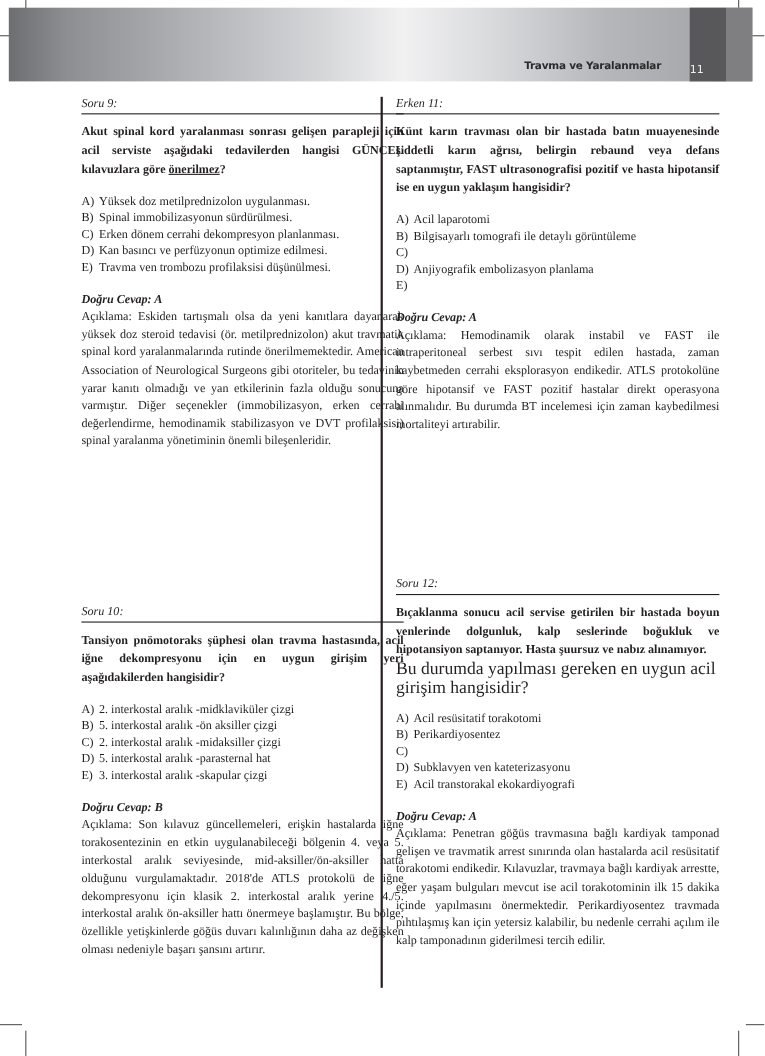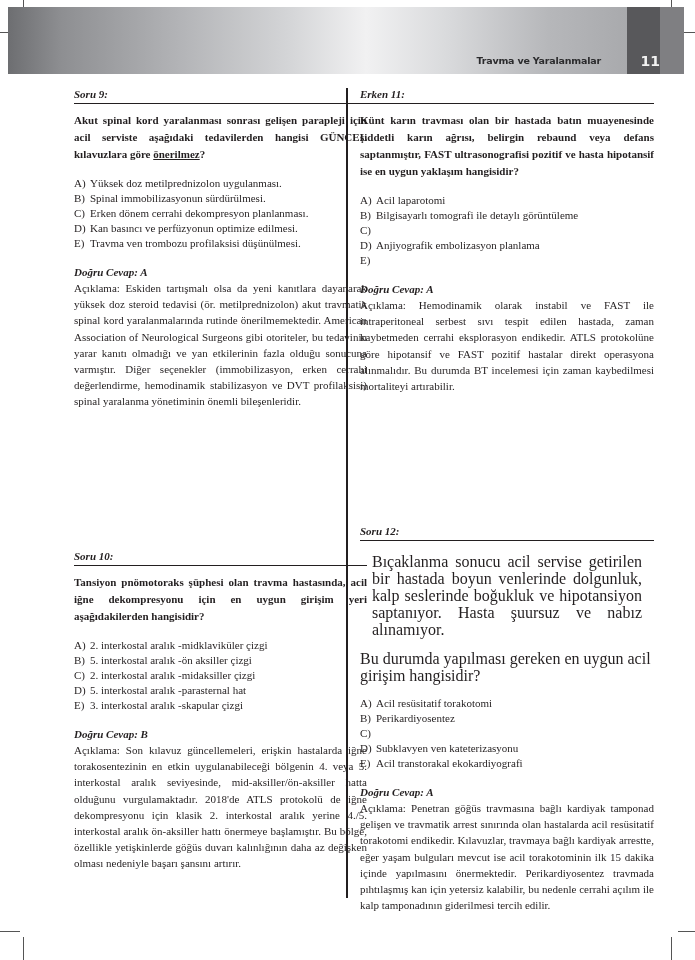--- a/index.html
+++ b/index.html
@@ -5,37 +5,37 @@
     html, body { margin: 0; padding: 0; background: #ffffff; }
     body { width: 695px; height: 960px; position: relative; overflow: hidden;
            font-family: "Liberation Serif", "DejaVu Serif", serif; color: #231f20; }
 
     
     .header-band { position: absolute; left: 8px; top: 7px; width: 676px; height: 67px;
       background: linear-gradient(90deg, #6d6e71 0%, #8e8f92 8%, #b2b3b6 25%, #d5d6d8 42%, #f1f1f2 53%, #d9dadc 65%, #b6b7ba 80%, #9fa0a3 100%); }
     .header-title { position: absolute; right: 94px; top: 55px; font-family: "DejaVu Sans", sans-serif;
       font-size: 9.5px; font-weight: bold; color: #2b2b2d; letter-spacing: -0.2px; }
     .page-num-box { position: absolute; left: 627px; top: 7px; width: 33px; height: 67px; background: #58585b; }
-    .page-num { position: absolute; left: 0; width: 100%; bottom: 5px; text-align: right;
-      font-family: "DejaVu Sans", sans-serif; font-size: 14px; font-weight: bold; color: #f2f2f2; }
+    .page-num { position: absolute; left: 0; width: 100%; bottom: 5px; text-align: left;
+      font-family: "DejaVu Sans", sans-serif; font-size: 10px; font-weight: normal; color: #f2f2f2; }
     .header-edge { position: absolute; left: 660px; top: 7px; width: 24px; height: 67px; background: #7f7f82; }
 
     
     .crop { position: absolute; background: #555; }
 
     
     .col-divider { position: absolute; left: 346px; top: 88px; width: 1.5px; height: 810px; background: #231f20; }
     .question { position: absolute; width: 293px; }
     .q-left { left: 74px; }
     .q-right { left: 360px; width: 294px; }
 
-    .q-label { font-style: italic; font-weight: bold; font-size: 11px; padding-bottom: 3px;
+    .q-label { font-style: italic; font-weight: normal; font-size: 11px; padding-bottom: 3px;
       border-bottom: 1.2px solid #231f20; margin-bottom: 8px; }
     .q-stem { font-weight: bold; font-size: 11px; line-height: 17px; text-align: justify; margin: 0 0 13px 0; }
-    .q-stem-plain { font-weight: normal; font-size: 16px; line-height: 17px; text-align: justify; margin: 12px; }
+    .q-stem-plain { font-weight: bold; font-size: 11px; line-height: 17px; text-align: justify; margin: 0; }
     .q-stem-bold { font-weight: normal; font-size: 16px; line-height: 17px; margin: 0 0 12px 0; }
     .underline { text-decoration: underline; }
     .options { list-style: none; margin: 0 0 13px 0; padding: 0; }
     .option { font-size: 11px; line-height: 15px; display: flex; }
     .opt-letter { width: 16px; flex: none; }
     .answer-label { font-style: italic; font-weight: bold; font-size: 11px; line-height: 16px; }
     .explanation { font-size: 11px; line-height: 16.2px; text-align: justify; margin: 0; }
   </style>
 </head>
 <body>

